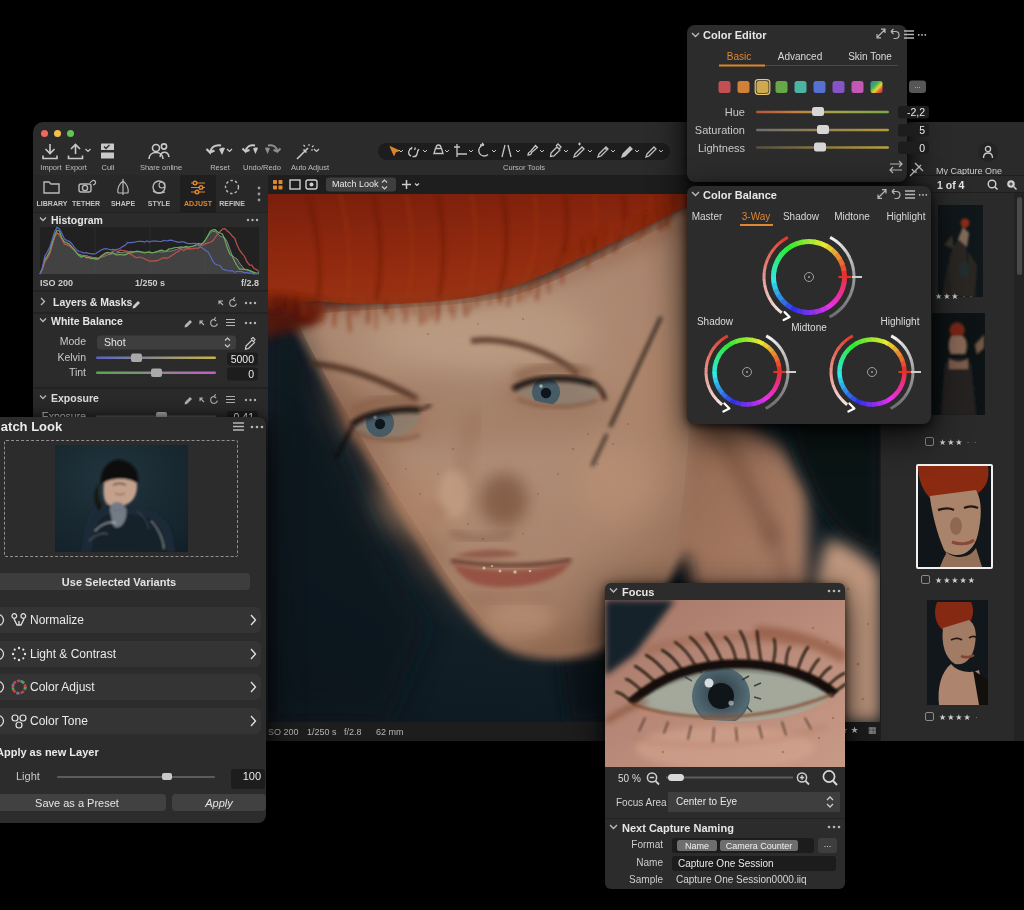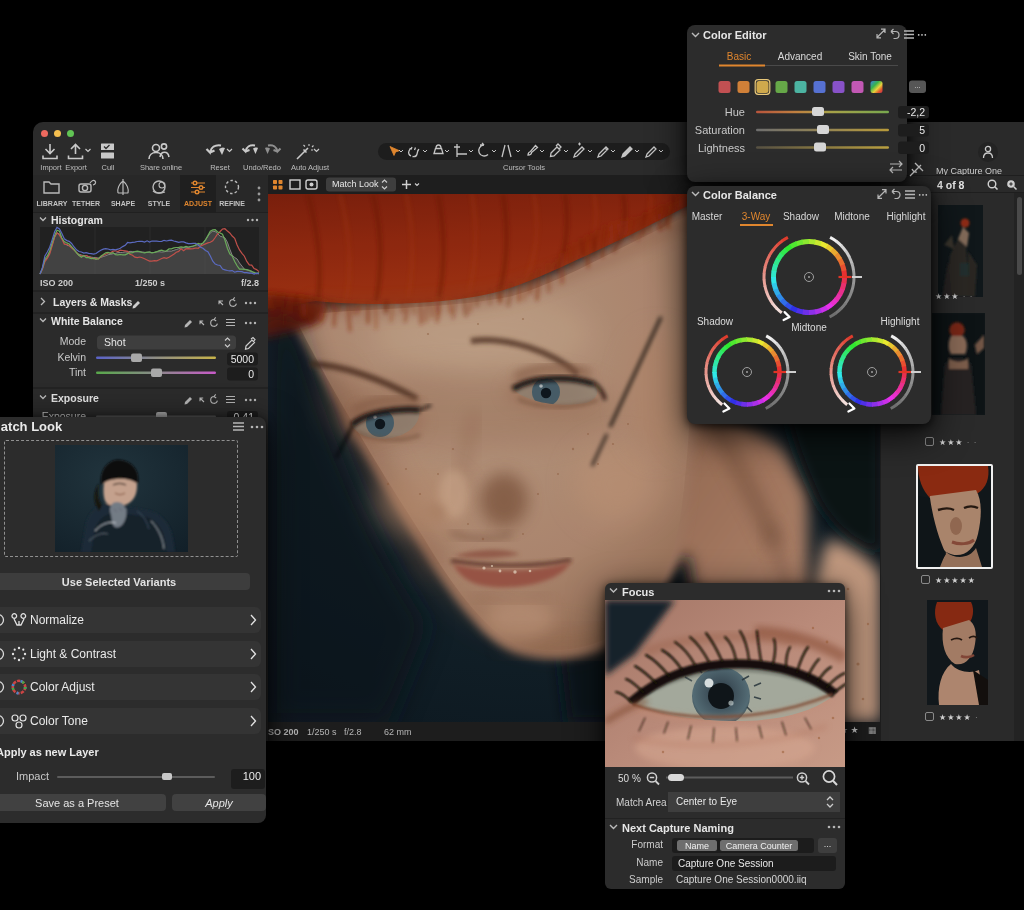--- a/index.html
+++ b/index.html
@@ -486,37 +486,37 @@
         <circle cx="580" cy="395" r="1.3"></circle>
             <circle cx="600" cy="430" r="1.2"></circle>
       </g>
 
       <path d="M0,120 L30,130 C60,240 110,360 160,430 L120,528 L0,528 Z" fill="#0c151c" opacity="0.6" filter="url(#b14)"></path>
       <rect width="612" height="528" fill="#000" opacity="0.09"></rect>
     </svg>
     </div>
 
     <div class="abs" style="left:235px;top:600px;width:612px;height:19px;background:#1d1d1d;color:#b5b5b5;font-size:9px;">
-      <span class="abs" style="left:0px;top:5px;font-weight:bold;">SO 200</span>
+      <span class="abs" style="left:0px;top:5px;">SO 200</span>
       <span class="abs" style="left:39px;top:5px;">1/250 s</span>
       <span class="abs" style="left:76px;top:5px;">f/2.8</span>
-      <span class="abs" style="left:116px;top:5px;">62 mm</span>
+      <span class="abs" style="left:108px;top:5px;">62 mm</span>
       <span class="abs" style="left:572px;top:3px;color:#cfcfcf;font-size:9px;">★ ★</span>
       <span class="abs" style="left:600px;top:3px;color:#9a9a9a;font-size:9px;">▦</span>
     </div>
 
     <div id="browser" class="abs" style="left:847px;top:0;width:144px;height:619px;background:#2a2a2a;border-left:1px solid #1e1e1e;">
       <div class="abs" style="left:97px;top:20px;width:20px;height:20px;border-radius:50%;background:#232323;"></div>
       <svg class="abs" style="left:101px;top:23px;" width="12" height="14" viewBox="0 0 12 14">
         <circle cx="6" cy="4" r="2.6" fill="none" stroke="#c9c9c9" stroke-width="1.3"></circle>
         <path d="M1.5,13 c0,-3.2 2,-5 4.5,-5 c2.5,0 4.5,1.8 4.5,5" fill="none" stroke="#c9c9c9" stroke-width="1.3"></path>
       </svg>
       <div class="abs" style="left:0;top:44px;width:144px;text-align:right;padding-right:23px;color:#cdcdcd;font-size:9px;">My Capture One</div>
       <div class="abs" style="left:0;top:53px;width:144px;height:1px;background:#1e1e1e;"></div>
-      <div class="abs" style="left:56px;top:57px;color:#e6e6e6;font-size:10.5px;font-weight:bold;">4 of 8</div>
+      <div class="abs" style="left:56px;top:57px;color:#e6e6e6;font-size:10.5px;font-weight:bold;">1 of 4</div>
       <svg class="abs" style="left:106px;top:57px;" width="34" height="12" viewBox="0 0 34 12">
         <circle cx="5" cy="5" r="3.8" fill="none" stroke="#cfcfcf" stroke-width="1.4"></circle>
         <line x1="7.8" y1="7.8" x2="10.5" y2="10.5" stroke="#cfcfcf" stroke-width="1.6"></line>
         <circle cx="24" cy="5" r="3.8" fill="#cfcfcf"></circle>
         <line x1="26.8" y1="7.8" x2="29.5" y2="10.5" stroke="#cfcfcf" stroke-width="1.6"></line>
         <path d="M22.3,5 h3.4 M24,3.3 v3.4" stroke="#2a2a2a" stroke-width="1.1"></path>
       </svg>
       <div class="abs" style="left:0;top:70px;width:144px;height:1px;background:#1e1e1e;"></div>
       <div class="abs" style="left:133px;top:71px;width:11px;height:548px;background:#232323;"></div>
       <div class="abs" style="left:136px;top:75px;width:5px;height:78px;background:#4a4a4a;border-radius:2.5px;"></div>
@@ -969,21 +969,21 @@
         <circle cx="27" cy="115" r="3"></circle>
           <circle cx="35" cy="115" r="3"></circle>
           <circle cx="31" cy="122" r="3"></circle>
       </g>
       <text x="42" y="21" font-size="12" fill="#eaeaea">Normalize</text>
       <text x="42" y="55" font-size="12" fill="#eaeaea">Light &amp; Contrast</text>
       <text x="42" y="88" font-size="12" fill="#eaeaea">Color Adjust</text>
       <text x="42" y="122" font-size="12" fill="#eaeaea">Color Tone</text>
     </svg>
     <div class="abs" style="left:8px;top:329px;color:#eaeaea;font-size:11px;font-weight:bold;">Apply as new Layer</div>
-    <div class="abs" style="left:28px;top:353px;color:#c9c9c9;font-size:11px;">Impact</div>
+    <div class="abs" style="left:28px;top:353px;color:#c9c9c9;font-size:11px;">Light</div>
     <div class="track" style="left:69px;top:359px;width:158px;"></div>
     <div class="thumbk" style="left:174px;top:356px;"></div>
     <div class="valbox" style="left:243px;top:352px;width:34px;height:20px;padding:1px 4px 0 0;">100</div>
     <div class="abs" style="left:0px;top:377px;width:178px;height:17px;background:#414141;border-radius:4px;"></div>
     <div class="abs" style="left:184px;top:377px;width:94px;height:17px;background:#414141;border-radius:4px;"></div>
     <div class="abs" style="left:0px;top:380px;width:178px;text-align:center;color:#e5e5e5;font-size:11px;">Save as a Preset</div>
     <div class="abs" style="left:184px;top:380px;width:94px;text-align:center;color:#e5e5e5;font-size:11px;font-style:italic;">Apply</div>
   </div>
 
   <div class="panel" id="focusPanel" style="left:605px;top:583px;width:240px;height:306px;overflow:hidden;border-radius:6px;">
@@ -1085,21 +1085,21 @@
       <line x1="44.8" y1="10.5" x2="49.2" y2="10.5" stroke="#cfcfcf" stroke-width="1.4"></line>
       <line x1="61" y1="10.5" x2="188" y2="10.5" stroke="#5c5c5c" stroke-width="2"></line>
       <rect x="63" y="7" width="16" height="7" rx="3.5" fill="#d8d8d8"></rect>
       <circle cx="197" cy="10.5" r="4.6" stroke="#cfcfcf" stroke-width="1.5" fill="none"></circle>
       <line x1="200.5" y1="14" x2="204" y2="17.5" stroke="#cfcfcf" stroke-width="1.8"></line>
       <line x1="194.8" y1="10.5" x2="199.2" y2="10.5" stroke="#cfcfcf" stroke-width="1.4"></line>
       <line x1="197" y1="8.3" x2="197" y2="12.7" stroke="#cfcfcf" stroke-width="1.4"></line>
       <circle cx="224" cy="9.5" r="5.6" stroke="#d8d8d8" stroke-width="1.7" fill="none"></circle>
       <line x1="228" y1="13.8" x2="232" y2="18" stroke="#d8d8d8" stroke-width="2"></line>
     </svg>
-    <div class="abs" style="left:11px;top:214px;color:#d2d2d2;font-size:10px;">Match Area</div>
+    <div class="abs" style="left:11px;top:214px;color:#d2d2d2;font-size:10px;">Focus Area</div>
     <div class="abs" style="left:63px;top:209px;width:172px;height:20px;background:#3e3e3e;border-radius:0;">
       <span class="abs" style="left:8px;top:4px;color:#e8e8e8;font-size:10px;">Center to Eye</span>
       <svg class="abs" style="right:5px;top:3px;" width="10" height="14" viewBox="0 0 10 14">
         <path d="M2,5 l3,-3 l3,3 M2,9 l3,3 l3,-3" stroke="#ccc" stroke-width="1.3" fill="none"></path>
       </svg>
     </div>
     <div class="abs" style="left:0;top:235px;width:240px;height:1px;background:#222;"></div>
     <svg class="abs" style="left:0;top:236px;" width="240" height="70" viewBox="0 0 240 70">
       <path d="M5,6 l3.5,3.5 l3.5,-3.5" stroke="#bbb" stroke-width="1.4" fill="none"></path>
       <text x="17" y="13" font-size="11" font-weight="bold" fill="#e6e6e6">Next Capture Naming</text>

